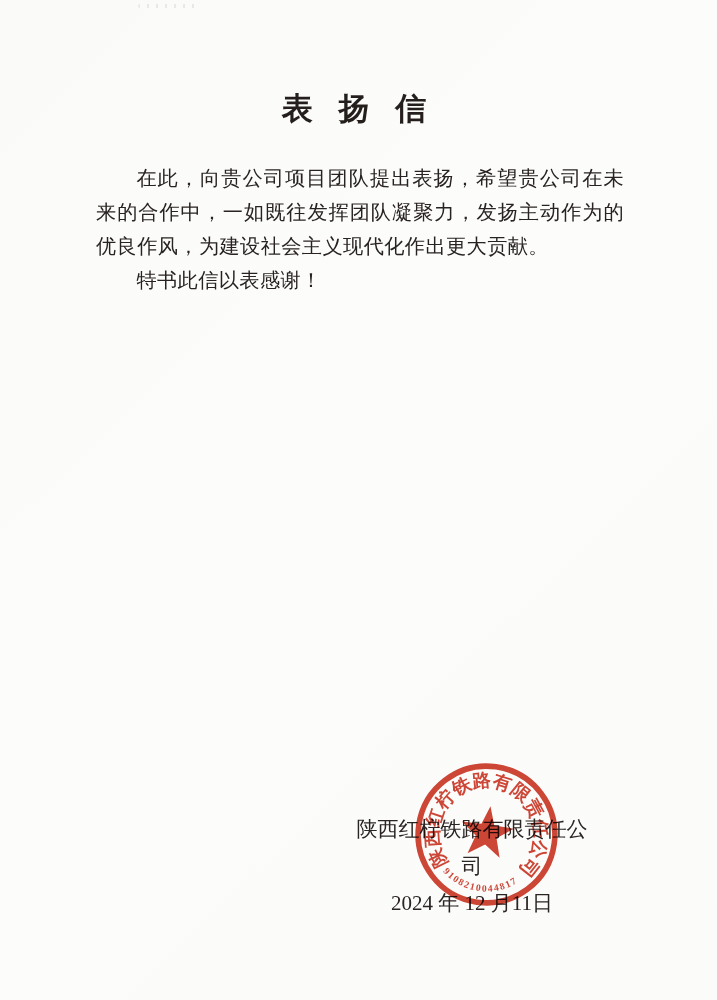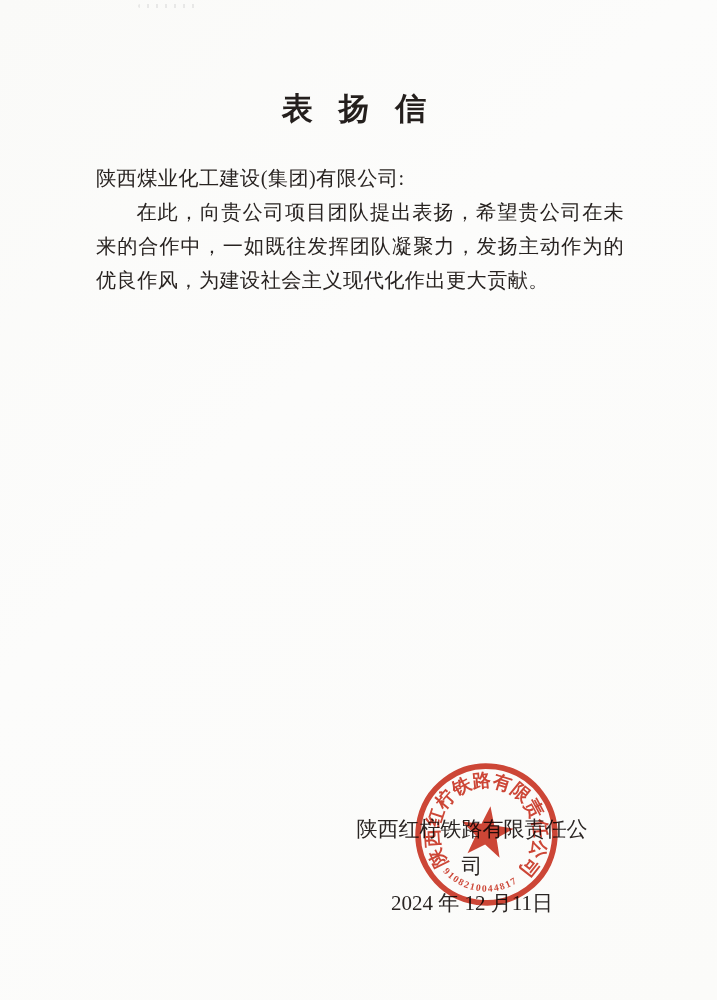--- a/index.html
+++ b/index.html
@@ -79,22 +79,22 @@
 </head>
 <body>
 
 <div class="page">
 
   <div class="scan-artifact"></div>
 
   <div class="title">表 扬 信</div>
 
   <div class="body-block">
-    <p class="salutation">陕西煤业化工建设(集团)有限公司:</p>
     <p class="para">在此，向贵公司项目团队提出表扬，希望贵公司在未来的合作中，一如既往发挥团队凝聚力，发扬主动作为的优良作风，为建设社会主义现代化作出更大贡献。</p>
+    <p class="para">特书此信以表感谢！</p>
   </div>
 
   <div class="signature-block">
     <div>陕西红柠铁路有限责任公司</div>
     <div>2024 年 12 月11日</div>
   </div>
 
   <svg class="stamp" viewBox="0 0 150 150">
     <defs>
       <path id="stamp-arc-top" d="M 41.8 108.2 A 47 47 0 1 1 108.2 108.2" fill="none"></path>

